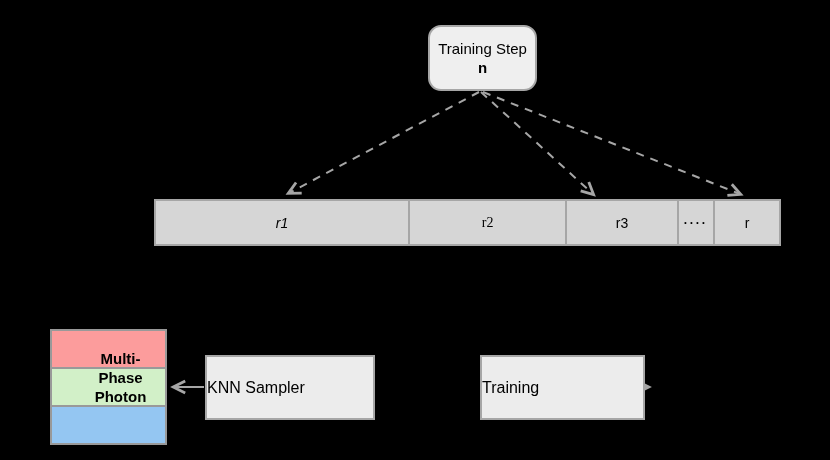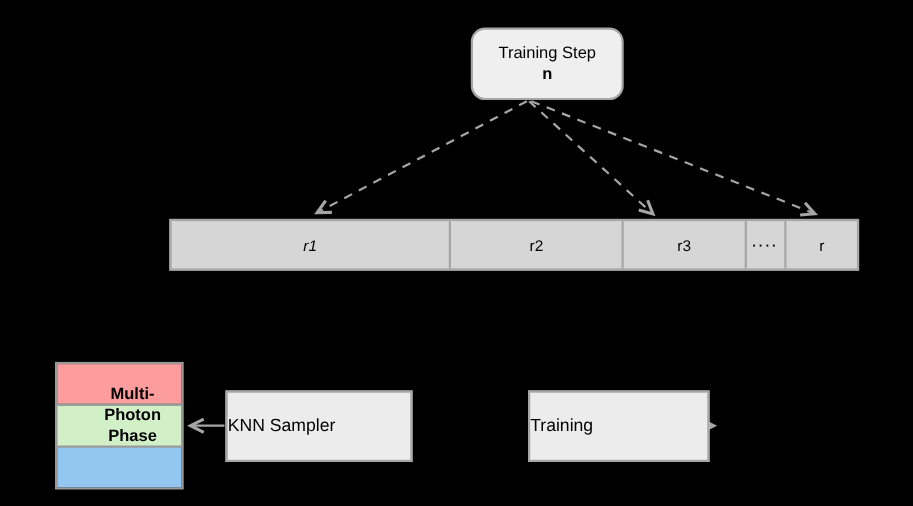--- a/index.html
+++ b/index.html
@@ -14,21 +14,21 @@
   }
   .stage {
     position: relative;
     width: 830px;
     height: 460px;
   }
   
   .title-box {
     position: absolute;
     left: 428px; top: 25px;
-    width: 139px; height: 66px;
+    width: 109px; height: 66px;
     box-sizing: border-box;
     background: var(--title_fill, #efefef);
     border: 2px solid var(--box_border, #a6a6a6);
     border-radius: 13px;
     display: flex;
     flex-direction: column;
     align-items: center;
     justify-content: center;
     line-height: 19px;
     font-size: 15px;
@@ -47,21 +47,21 @@
   }
   .segment {
     box-sizing: border-box;
     display: flex;
     align-items: center;
     justify-content: center;
     font-size: 14px;
   }
   .segment + .segment { border-left: 2px solid var(--box_border, #a6a6a6); }
   .seg-0 { width: 256px; font-style: italic; }
-  .seg-1 { width: 160px; }
+  .seg-1 { width: 160px; font-family: Liberation Serif, serif; }
   .seg-2 { width: 113px; text-align: right; }
   .seg-3 { width: 37px; letter-spacing: 2px; font-weight: bold; font-size: 12px; }
   .seg-4 { width: 67px; }
 
   
   .photon-map {
     position: absolute;
     left: 50px; top: 329px;
     width: 117px; height: 116px;
     box-sizing: border-box;
@@ -147,22 +147,22 @@
     <div class="segment seg-4">r</div>
   </div>
 
   <div class="photon-map">
     <div class="pm-band pm-top"></div>
     <div class="pm-band pm-middle"></div>
     <div class="pm-band pm-bottom"></div>
   </div>
   <div class="pm-text">
     <div>Multi-</div>
+    <div>Phase</div>
     <div>Photon</div>
-    <div>Phase</div>
   </div>
 
   <div class="proc-box knn-box">
     <span>KNN Sampler</span>
   </div>
 
   <div class="proc-box training-box">
     <span>Training</span>
   </div>
 

